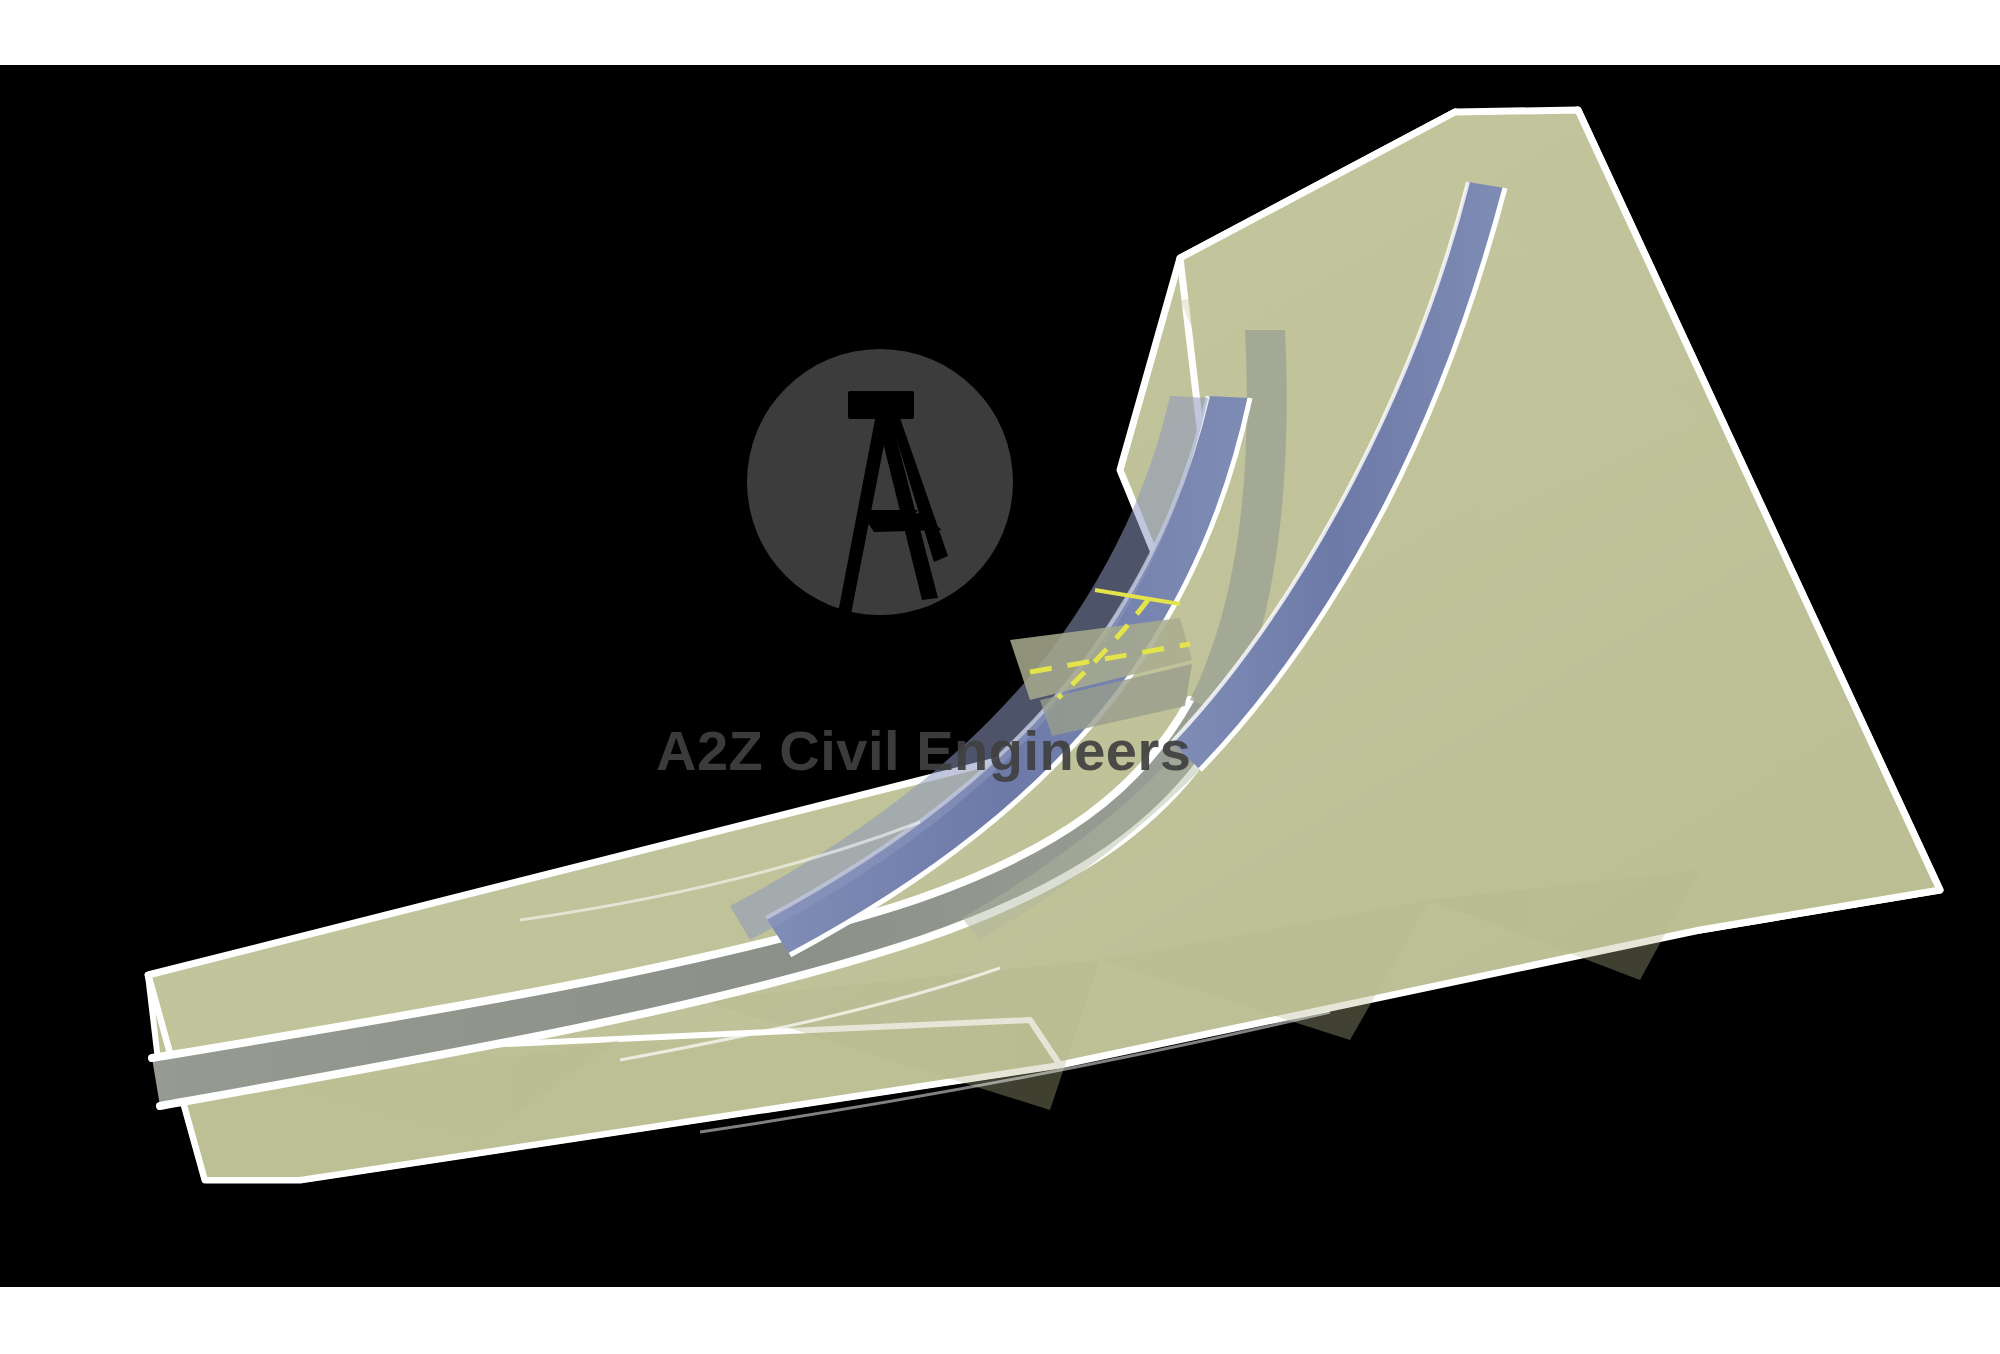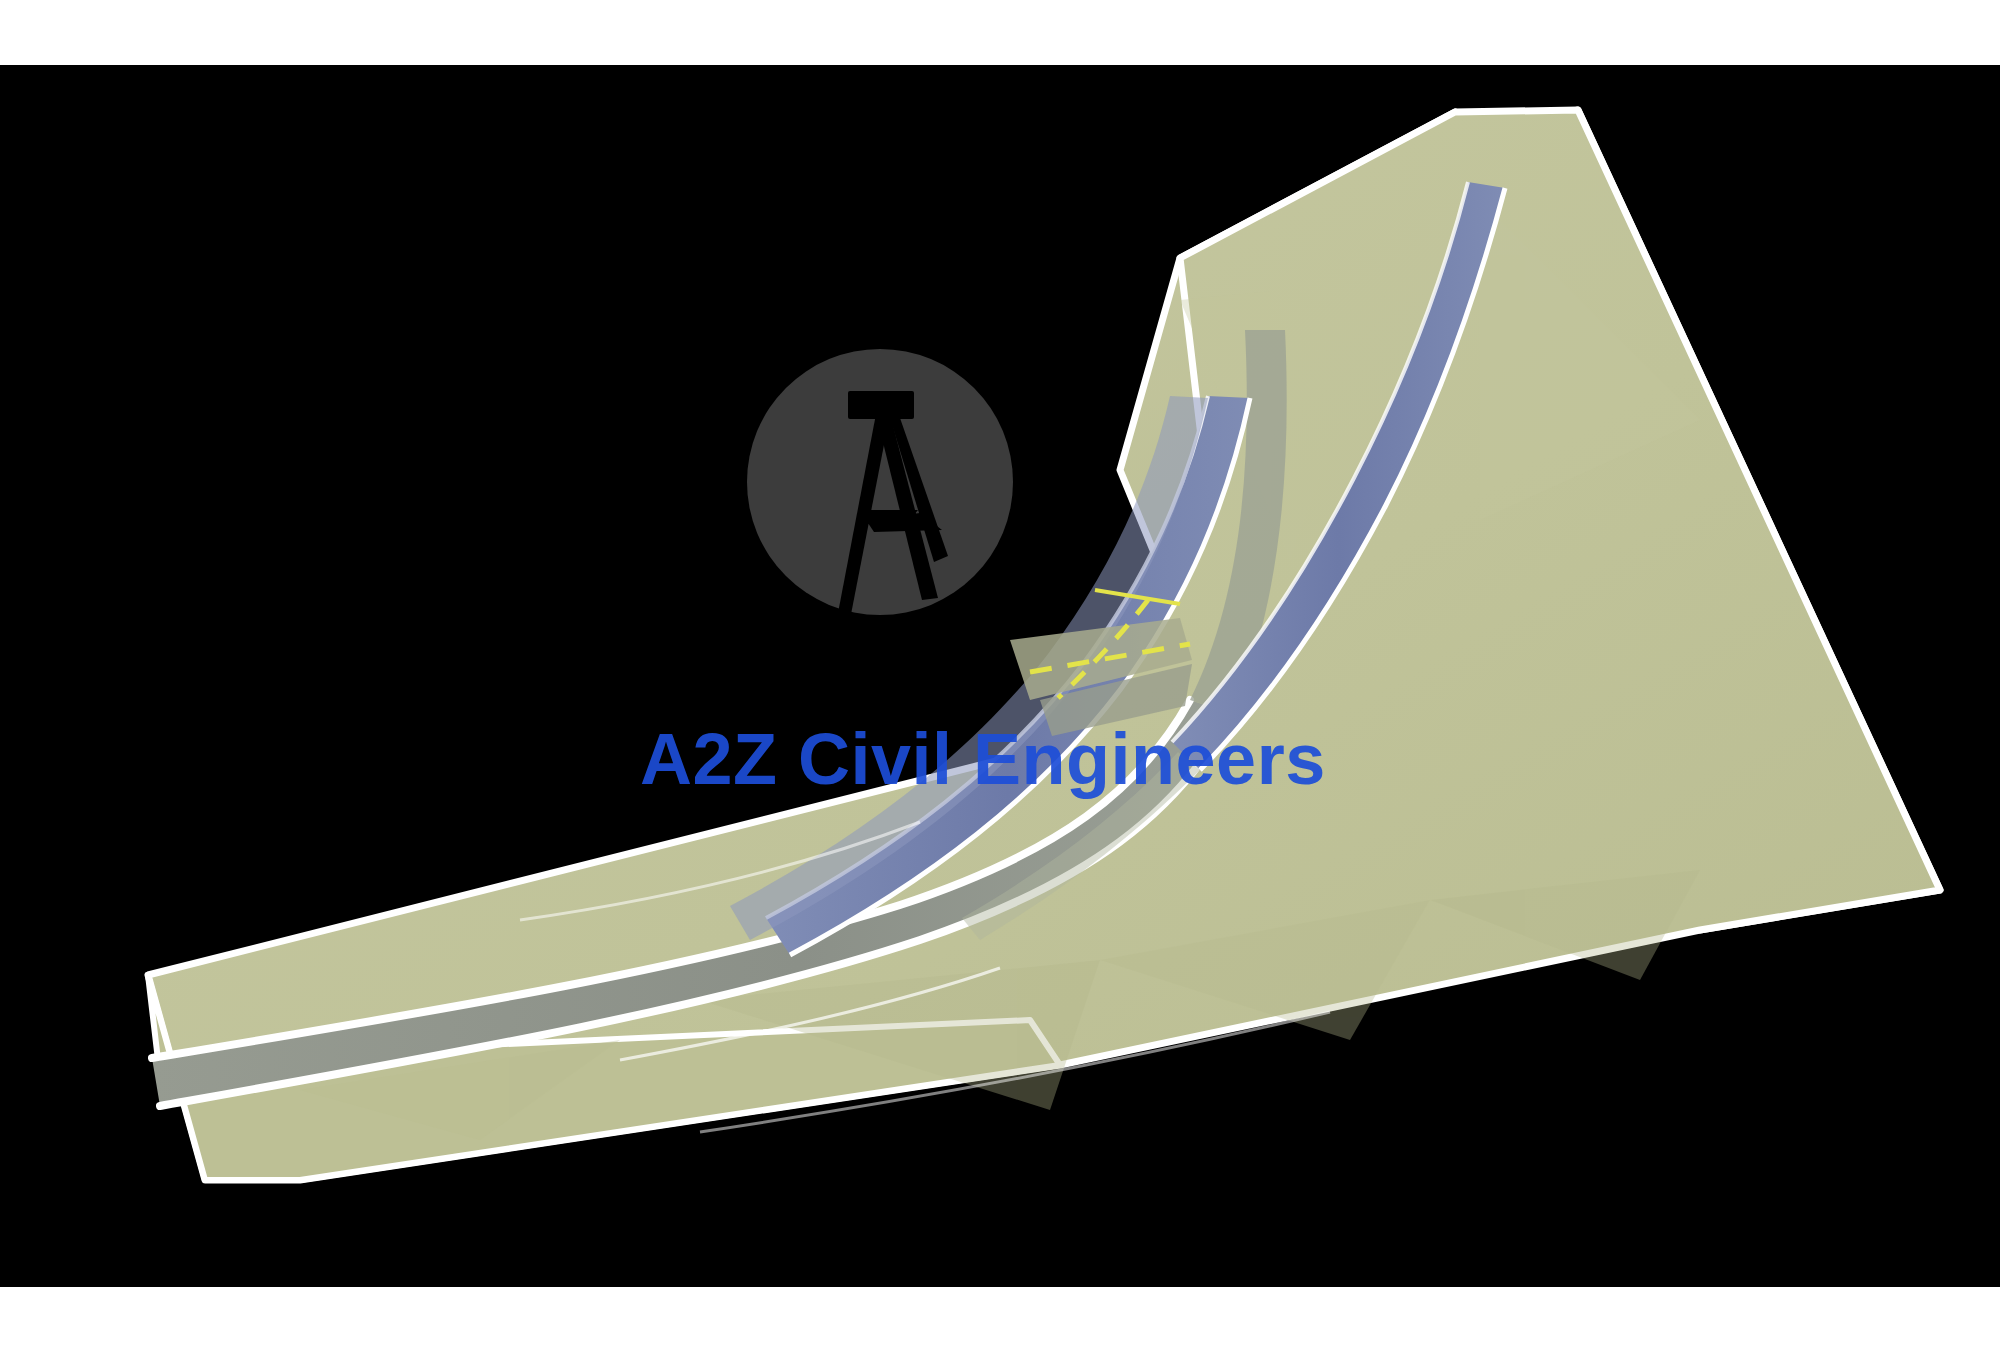--- a/index.html
+++ b/index.html
@@ -32,27 +32,27 @@
   #watermark-layer {
     position: absolute;
     left: 0;
     top: 0;
     width: 2000px;
     height: 1354px;
     pointer-events: none;
   }
   .wm-text {
     position: absolute;
-    left: 640px;
+    left: 656px;
     top: 718px;
     font-family: "Liberation Sans", sans-serif;
-    font-size: 72px;
+    font-size: 56px;
     font-weight: 700;
     letter-spacing: 0.5px;
-    color: #1d4ed8;
+    color: #404040;
     opacity: 0.92;
     white-space: nowrap;
   }
 </style>
 </head>
 <body>
 
 <div id="stage">
 
   <div id="canvas-frame">

